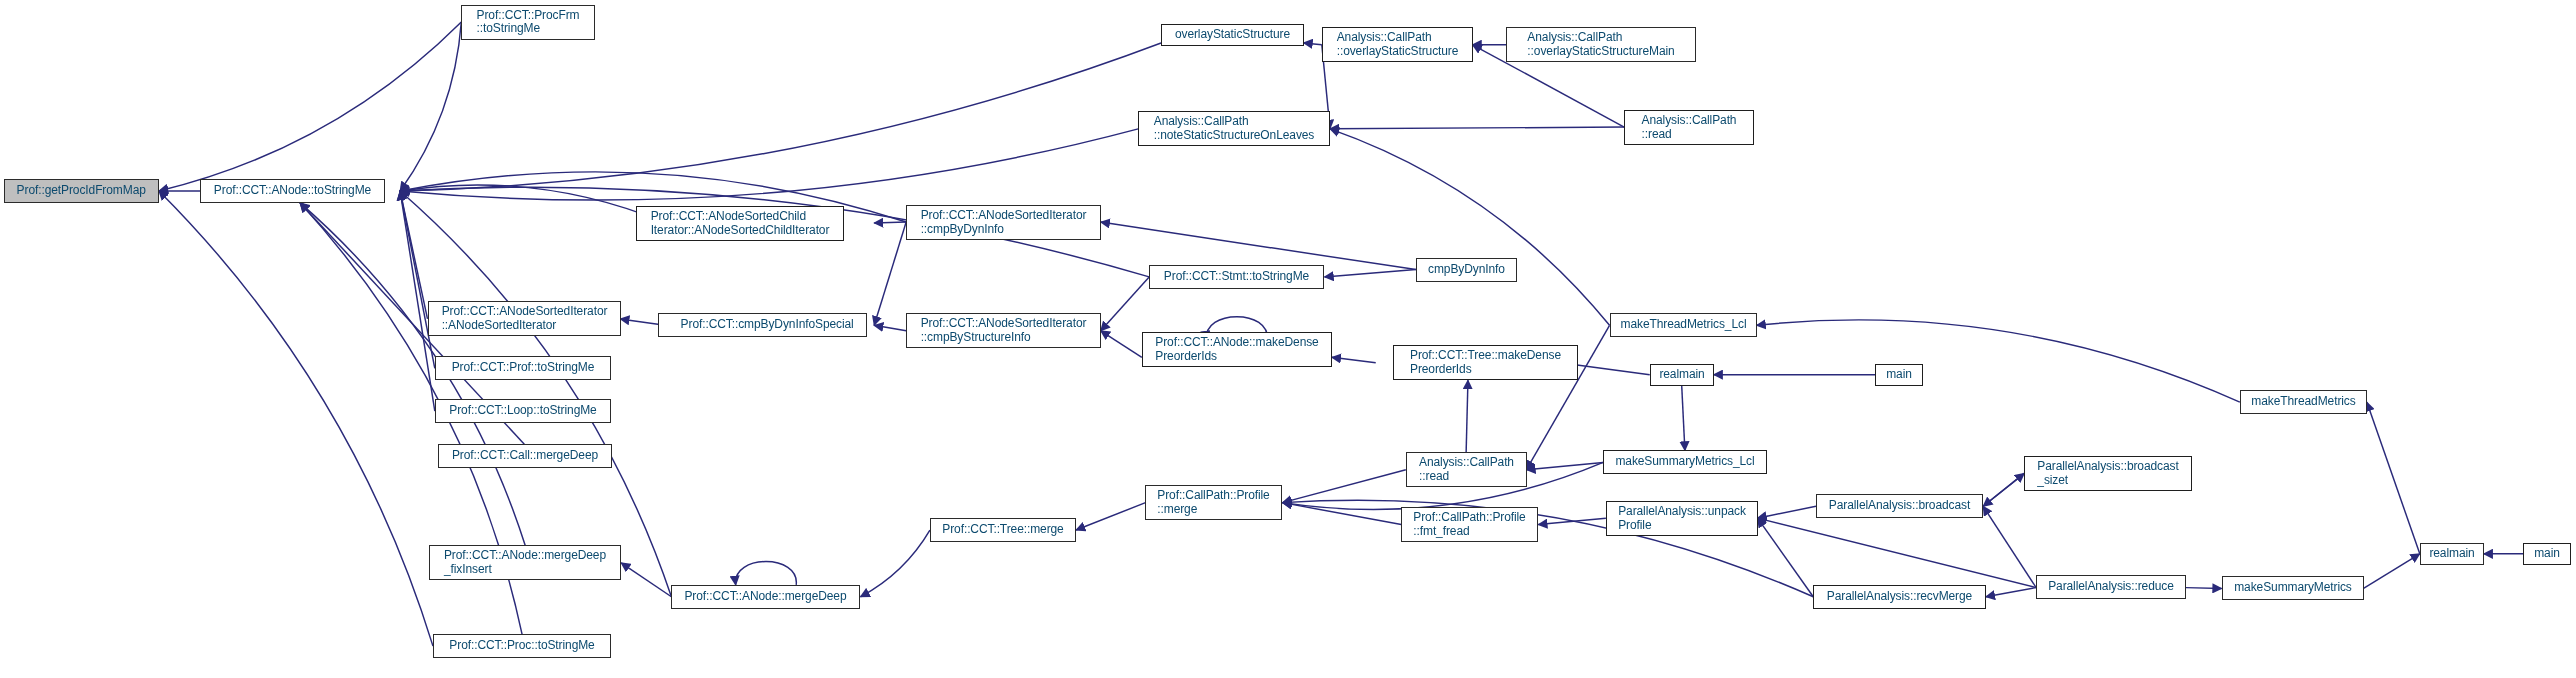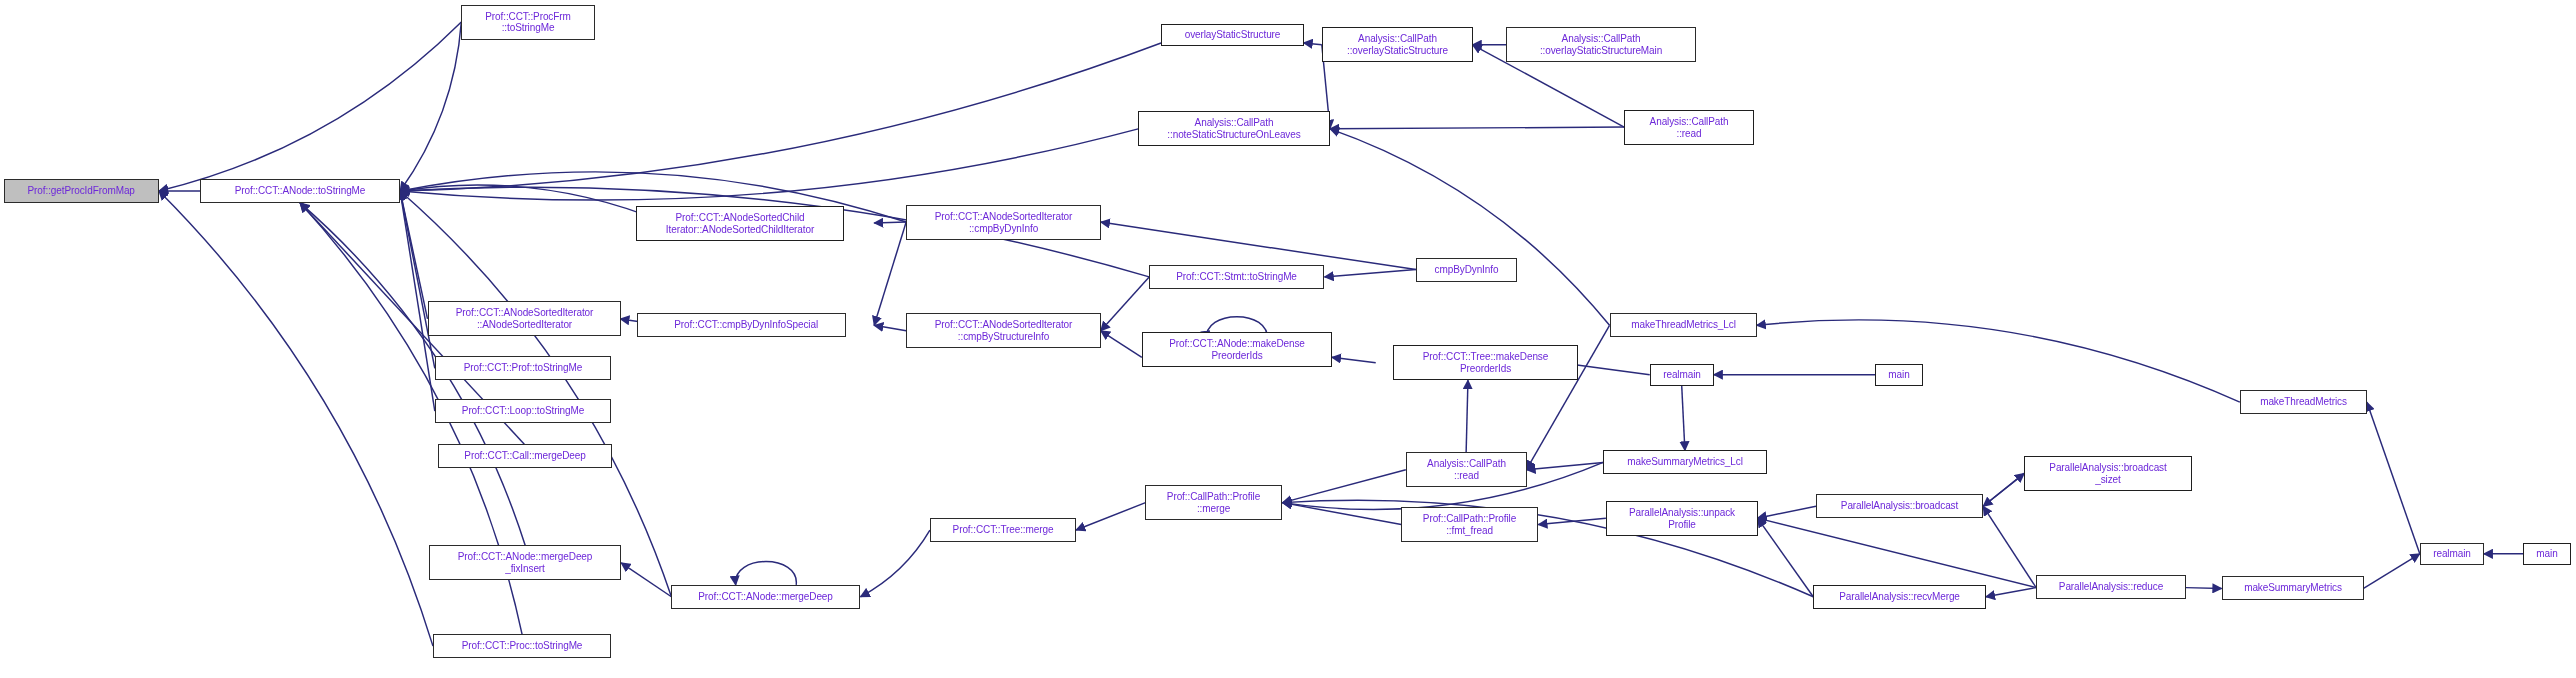--- a/index.html
+++ b/index.html
@@ -22,26 +22,25 @@
     top: 0;
     width: 2576px;
     height: 679px;
     pointer-events: none;
   }
   .gnode {
     position: absolute;
     box-sizing: border-box;
     border: 0.9px solid #1f1f1f;
     background: #ffffff;
-    color: #6d28d9;
+    color: #0c4a6e;
     display: flex;
     align-items: center;
     justify-content: center;
-    text-align: center;
-    font-size: 10px;
+    font-size: 12px;
     line-height: 1.12;
     letter-spacing: -0.1px;
     white-space: pre-line;
     padding: 0.9px 2.7px;
     z-index: 5;
   }
   .gnode.root {
     background: #bfbfbf;
     border: 0.9px solid #000000;
   }
@@ -117,41 +116,41 @@
         <path d="M 1985 653 L 1924 567" fill="none" stroke="#2a2a7a" stroke-width="1.6" marker-end="url(#arrow)"></path>
         <path d="M 2229 643 L 1924 567" fill="none" stroke="#2a2a7a" stroke-width="1.6" marker-end="url(#arrow)"></path>
         <path d="M 1755 506 Q 1585.66 577.14 1404 550" fill="none" stroke="#2a2a7a" stroke-width="1.6" marker-end="url(#arrow)"></path>
         <path d="M 1985 653 Q 1707.0682279061634 530.6054328788254 1404 550" fill="none" stroke="#2a2a7a" stroke-width="1.6" marker-end="url(#arrow)"></path>
         <path d="M 1539 514 L 1404 550" fill="none" stroke="#2a2a7a" stroke-width="1.6" marker-end="url(#arrow)"></path>
         <path d="M 1762 356 L 1671 514" fill="none" stroke="#2a2a7a" stroke-width="1.6" marker-end="url(#arrow)"></path>
       </g>
   </svg>
   <div id="nodes-layer">
       <div class="gnode root thick" style="left: 3.7px; top: 179px; width: 155px; height: 24px;">Prof::getProcIdFromMap</div>
-      <div class="gnode thick" style="left: 200px; top: 179px; width: 200px; height: 24px;">Prof::CCT::ANode::toStringMe</div>
+      <div class="gnode thick" style="left: 200px; top: 179px; width: 185px; height: 24px;">Prof::CCT::ANode::toStringMe</div>
       <div class="gnode thick" style="left: 461px; top: 4.6px; width: 134px; height: 35px;">Prof::CCT::ProcFrm
 ::toStringMe</div>
       <div class="gnode" style="left: 1161px; top: 24px; width: 143px; height: 22px;">overlayStaticStructure</div>
       <div class="gnode" style="left: 1322px; top: 27px; width: 151px; height: 35px;">Analysis::CallPath
 ::overlayStaticStructure</div>
       <div class="gnode thick" style="left: 1506px; top: 27px; width: 190px; height: 35px;">Analysis::CallPath
 ::overlayStaticStructureMain</div>
       <div class="gnode" style="left: 1138px; top: 111px; width: 192px; height: 35px;">Analysis::CallPath
 ::noteStaticStructureOnLeaves</div>
       <div class="gnode" style="left: 1624px; top: 110px; width: 130px; height: 35px;">Analysis::CallPath
 ::read</div>
       <div class="gnode" style="left: 636px; top: 206px; width: 208px; height: 35px;">Prof::CCT::ANodeSortedChild
 Iterator::ANodeSortedChildIterator</div>
       <div class="gnode thick" style="left: 906px; top: 205px; width: 195px; height: 35px;">Prof::CCT::ANodeSortedIterator
 ::cmpByDynInfo</div>
       <div class="gnode thick" style="left: 1149px; top: 265px; width: 175px; height: 24px;">Prof::CCT::Stmt::toStringMe</div>
       <div class="gnode thick" style="left: 1416px; top: 258px; width: 101px; height: 24px;">cmpByDynInfo</div>
       <div class="gnode thick" style="left: 428px; top: 301px; width: 193px; height: 35px;">Prof::CCT::ANodeSortedIterator
 ::ANodeSortedIterator</div>
-      <div class="gnode thick" style="left: 637px; top: 313px; width: 209px; height: 24px; padding-left: 12px;">Prof::CCT::cmpByDynInfoSpecial</div>
+      <div class="gnode thick" style="left: 658px; top: 313px; width: 209px; height: 24px; padding-left: 12px;">Prof::CCT::cmpByDynInfoSpecial</div>
       <div class="gnode thick" style="left: 906px; top: 313px; width: 195px; height: 35px;">Prof::CCT::ANodeSortedIterator
 ::cmpByStructureInfo</div>
       <div class="gnode" style="left: 1142px; top: 332px; width: 190px; height: 35px;">Prof::CCT::ANode::makeDense
 PreorderIds</div>
       <div class="gnode" style="left: 1376px; top: 345px; width: 185px; height: 35px; margin-left: 17px;">Prof::CCT::Tree::makeDense
 PreorderIds</div>
       <div class="gnode thick" style="left: 435px; top: 356px; width: 176px; height: 24px;">Prof::CCT::Prof::toStringMe</div>
       <div class="gnode thick" style="left: 435px; top: 399px; width: 176px; height: 24px;">Prof::CCT::Loop::toStringMe</div>
       <div class="gnode thick" style="left: 438px; top: 444px; width: 174px; height: 24px;">Prof::CCT::Call::mergeDeep</div>
       <div class="gnode thick" style="left: 1610px; top: 313px; width: 147px; height: 24px;">makeThreadMetrics_Lcl</div>

